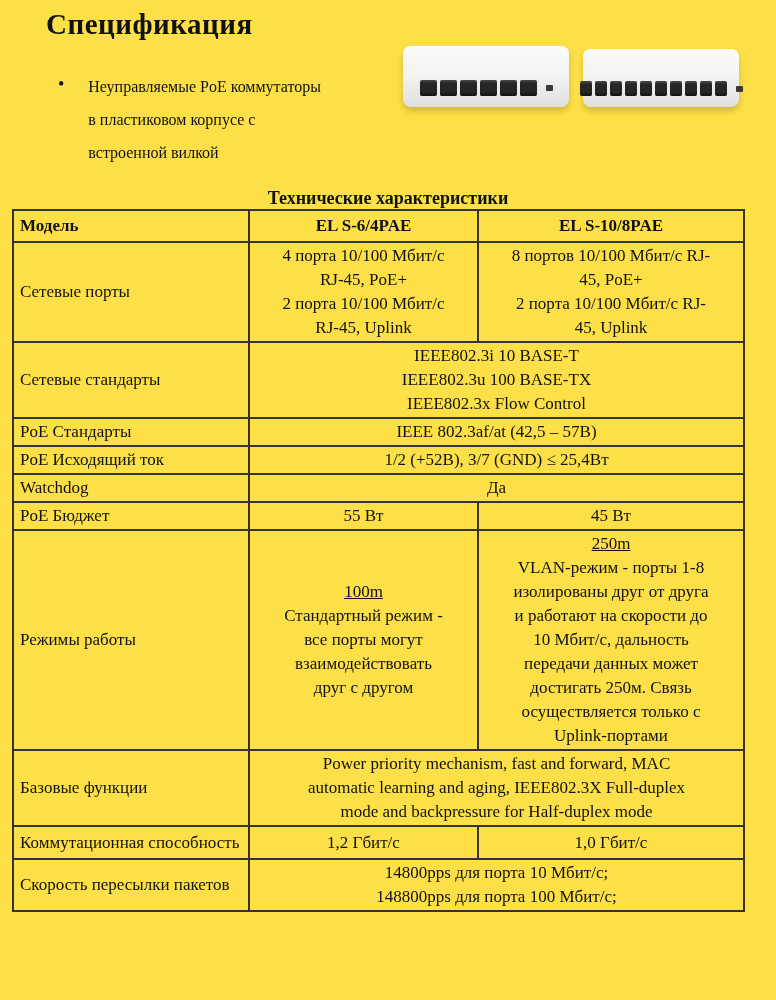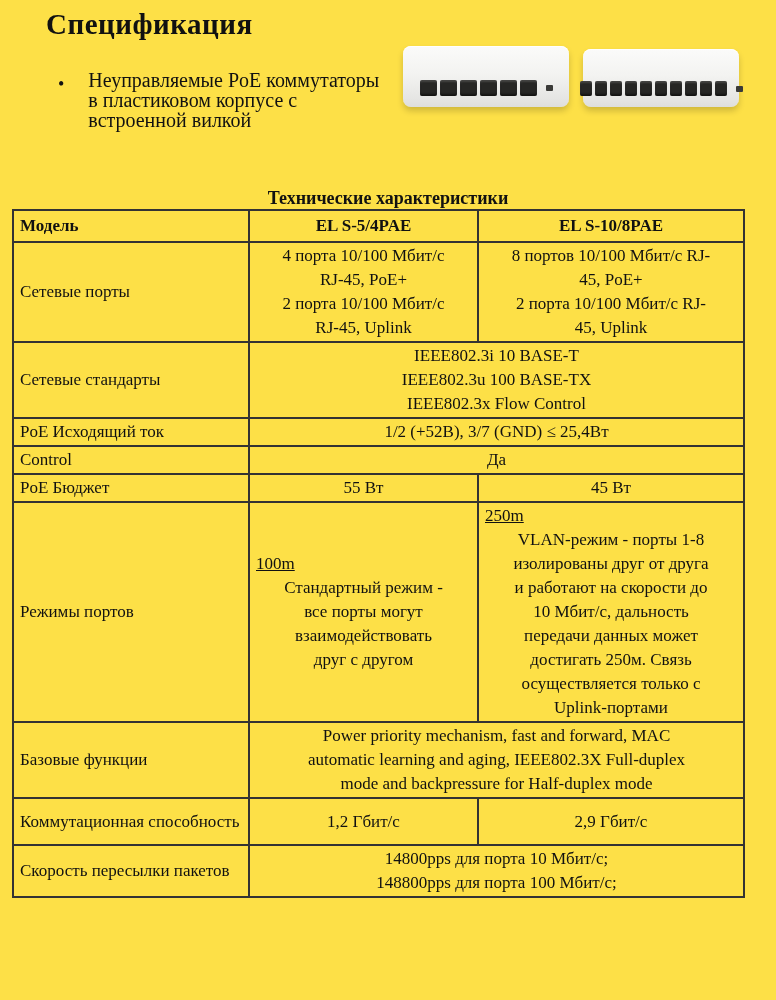--- a/index.html
+++ b/index.html
@@ -15,21 +15,21 @@
   .page-title {
     position:absolute; left:46px; top:8px; margin:0;
     font-size:29px; font-weight:bold; letter-spacing:0.5px;
   }
   .bullet-row {
     position:absolute; left:58px; top:70px; width:330px;
     display:flex; align-items:flex-start;
   }
   .bullet-glyph { font-size:18px; line-height:28px; margin-right:24px; }
   .bullet-text {
-    font-size:20px; line-height:20px; white-space:pre-line;
+    font-size:16px; line-height:33px; white-space:pre-line;
   }
   .section-heading {
     position:absolute; left:0; top:188px; width:776px; margin:0;
     text-align:center; font-size:18px; font-weight:bold;
   }
   
   .switch {
     position:absolute;
     background:linear-gradient(180deg,#fbfbfa 0%,#f3f3f1 45%,#e6e6e4 85%,#dededc 100%);
     border-radius:8px;
@@ -55,21 +55,21 @@
   .spec-table th, .spec-table td {
     border:2px solid #333333;
     padding:1px 6px;
     vertical-align:middle;
     overflow:hidden;
   }
   .spec-table th { font-weight:bold; }
   .th-label, .td-label { text-align:left; padding-left:8px; }
   .th-model, .td-center { text-align:center; }
   .multiline { white-space:pre-line; }
-  .mode-heading { display:block; text-decoration:underline; text-align:left; }
+  .mode-heading { display:block; text-decoration:underline; text-align:center; }
 </style>
 </head>
 <body>
 
 <div class="page">
 
   <h1 class="page-title">Спецификация</h1>
 
   <div class="bullet-row">
     <span class="bullet-glyph">•</span>
@@ -114,55 +114,59 @@
 
   <table class="spec-table">
     <colgroup>
       <col style="width:236px">
         <col style="width:229px">
         <col style="width:266px">
     </colgroup>
     <tbody>
       <tr style="height:32px">
         <th class="th-label">Модель</th>
-        <th class="th-model">EL S-5/4PAE</th>
+        <th class="th-model">EL S-6/4PAE</th>
         <th class="th-model">EL S-10/8PAE</th>
       </tr>
       <tr style="height:98px">
         <td class="td-label">Сетевые порты</td>
         <td class="td-center multiline">4 порта 10/100 Мбит/с
 RJ-45, PoE+
 2 порта 10/100 Мбит/с
 RJ-45, Uplink</td>
         <td class="td-center multiline">8 портов 10/100 Мбит/с RJ-
 45, PoE+
 2 порта 10/100 Мбит/с RJ-
 45, Uplink</td>
       </tr>
       <tr style="height:76px">
         <td class="td-label">Сетевые стандарты</td>
         <td class="td-center multiline" colspan="2">IEEE802.3i 10 BASE-T
 IEEE802.3u 100 BASE-TX
 IEEE802.3x Flow Control</td>
       </tr>
+      <tr style="height:25px">
+        <td class="td-label">PoE Стандарты</td>
+        <td class="td-center" colspan="2">IEEE 802.3af/at (42,5 – 57В)</td>
+      </tr>
       <tr style="height:26px">
         <td class="td-label">PoE Исходящий ток</td>
         <td class="td-center" colspan="2">1/2 (+52В), 3/7 (GND) ≤ 25,4Вт</td>
       </tr>
       <tr style="height:25px">
-        <td class="td-label">Control</td>
+        <td class="td-label">Watchdog</td>
         <td class="td-center" colspan="2">Да</td>
       </tr>
       <tr style="height:24px">
         <td class="td-label">PoE Бюджет</td>
         <td class="td-center">55 Вт</td>
         <td class="td-center">45 Вт</td>
       </tr>
       <tr style="height:217px">
-        <td class="td-label">Режимы портов</td>
+        <td class="td-label">Режимы работы</td>
         <td class="td-center">
           <span class="mode-heading">100m</span>
           <div class="multiline">Стандартный режим -
 все порты могут
 взаимодействовать
 друг с другом</div>
         </td>
         <td class="td-center">
           <span class="mode-heading">250m</span>
           <div class="multiline">VLAN-режим - порты 1-8
@@ -174,24 +178,24 @@
 осуществляется только с
 Uplink-портами</div>
         </td>
       </tr>
       <tr style="height:76px">
         <td class="td-label">Базовые функции</td>
         <td class="td-center multiline" colspan="2">Power priority mechanism, fast and forward, MAC
 automatic learning and aging,  IEEE802.3X Full-duplex
 mode and backpressure for Half-duplex mode</td>
       </tr>
-      <tr style="height:47px">
+      <tr style="height:33px">
         <td class="td-label">Коммутационная способность</td>
         <td class="td-center">1,2 Гбит/с</td>
-        <td class="td-center">2,9 Гбит/с</td>
+        <td class="td-center">1,0 Гбит/с</td>
       </tr>
       <tr style="height:47px">
         <td class="td-label">Скорость пересылки пакетов</td>
         <td class="td-center multiline" colspan="2">14800pps для порта 10 Мбит/с;
 148800pps для порта 100 Мбит/с;</td>
       </tr>
     </tbody>
   </table>
 
 </div>

